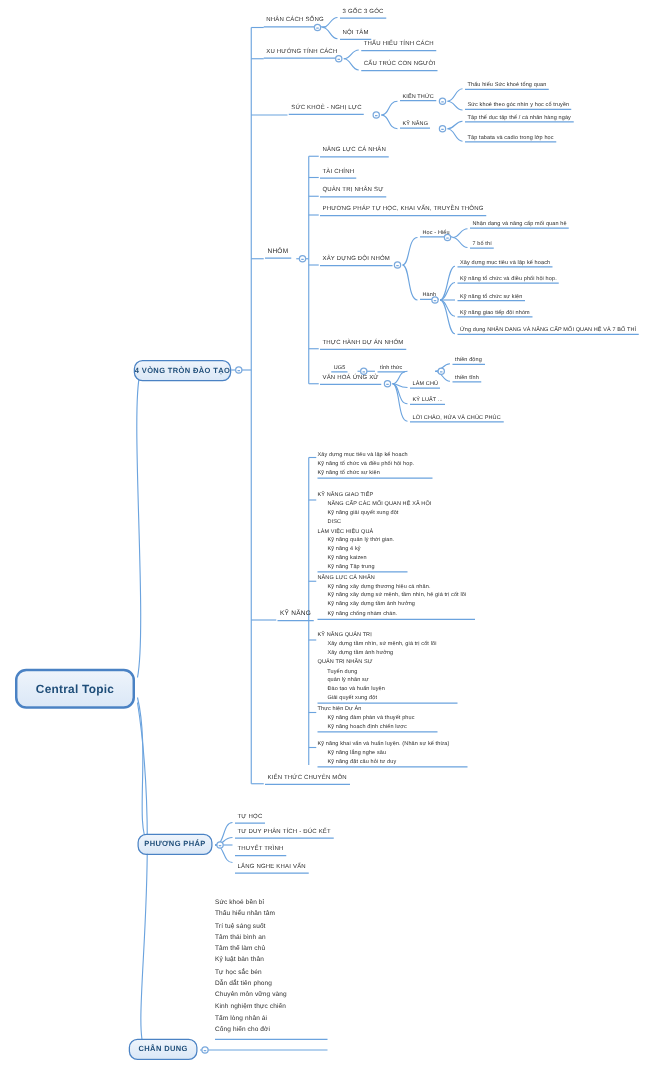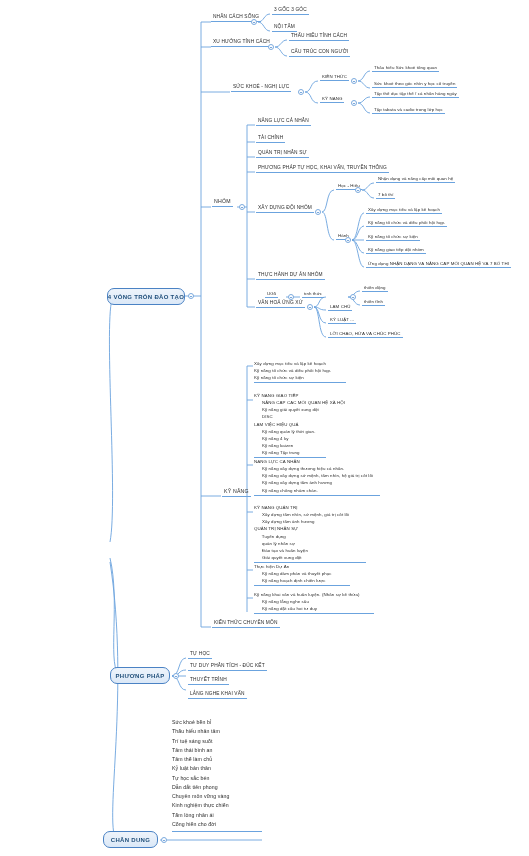--- a/index.html
+++ b/index.html
@@ -179,20 +179,23 @@
 
       <path d="M172 676 C 180 676, 178 658, 186 658"></path>
       <path d="M172 676 C 180 676, 178 670, 186 670"></path>
       <path d="M172 676 L 186 676"></path>
       <path d="M172 676 C 180 676, 178 690, 186 690"></path>
 
       <path d="M160 840 L 262 840"></path>
     </g>
   </svg>
 
+  <div class="boxnode central" style="left:12px; top:535px; width:96px; height:32px;">
+    <span>Central Topic</span>
+  </div>
 
   <div class="boxnode major" style="left:107px; top:288px; width:78px; height:17px;">
     <span>4 VÒNG TRÒN ĐÀO TẠO</span>
   </div>
   <div class="handle" style="left:188px; top:293px;"></div>
 
   <div class="boxnode major" style="left:110px; top:667px; width:60px; height:17px;">
     <span>PHƯƠNG PHÁP</span>
   </div>
   <div class="handle" style="left:173px; top:673px;"></div>

